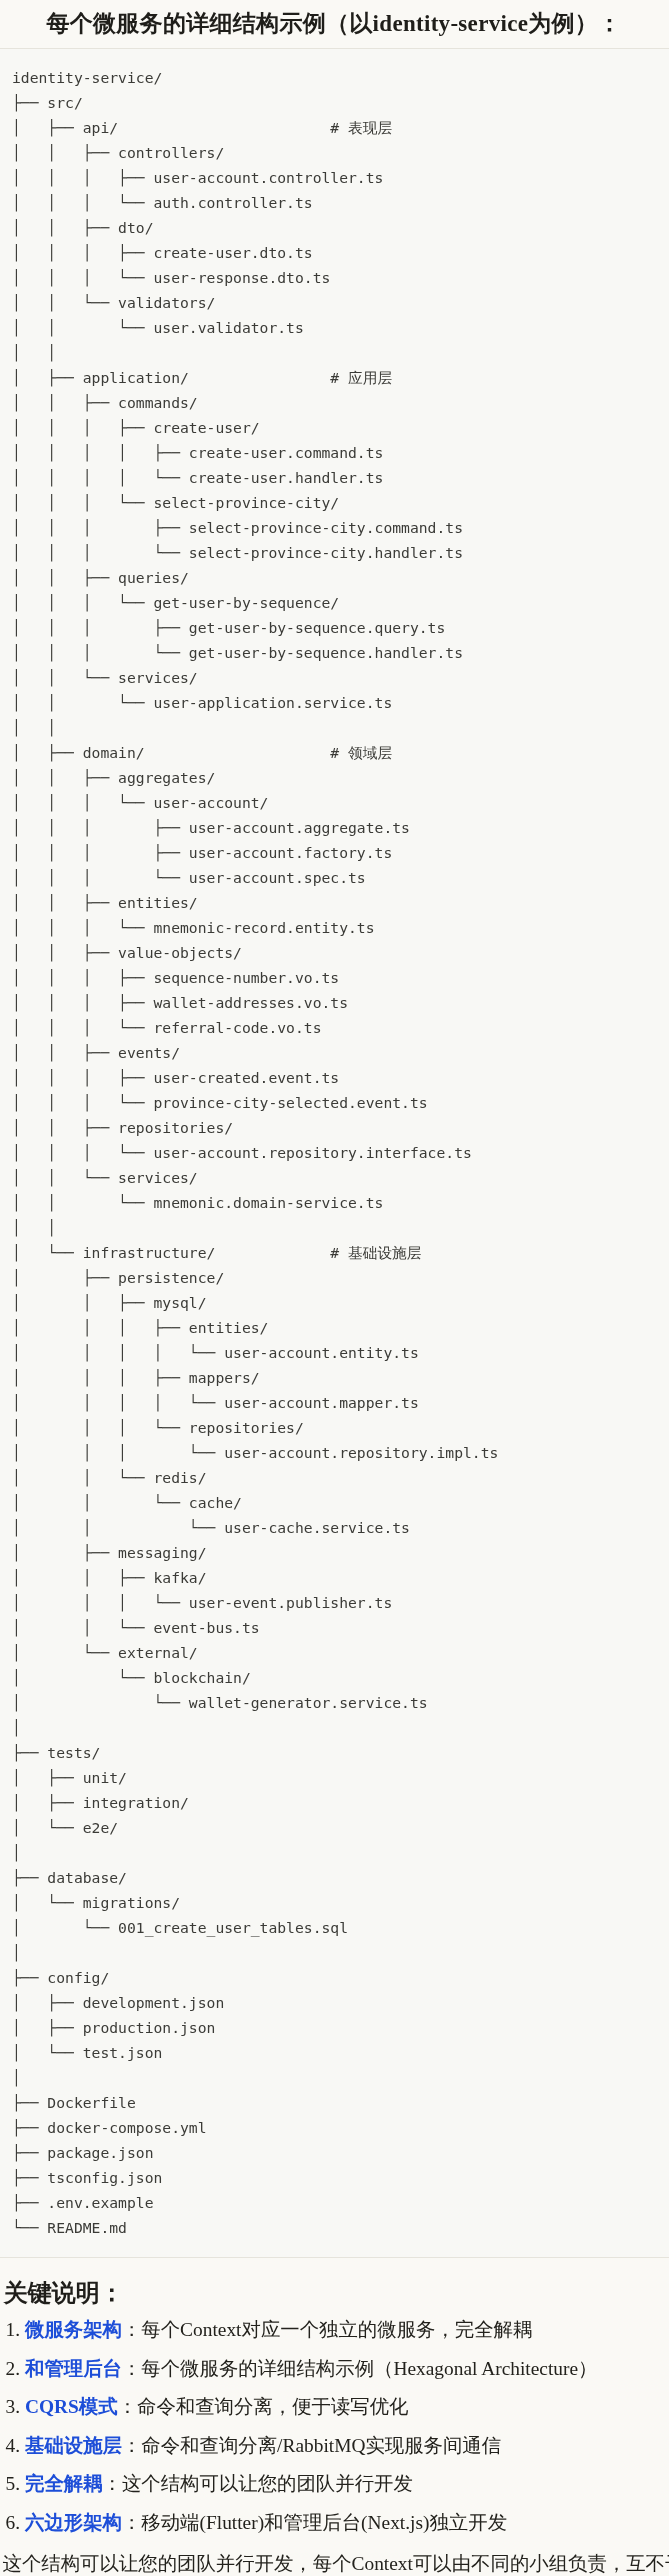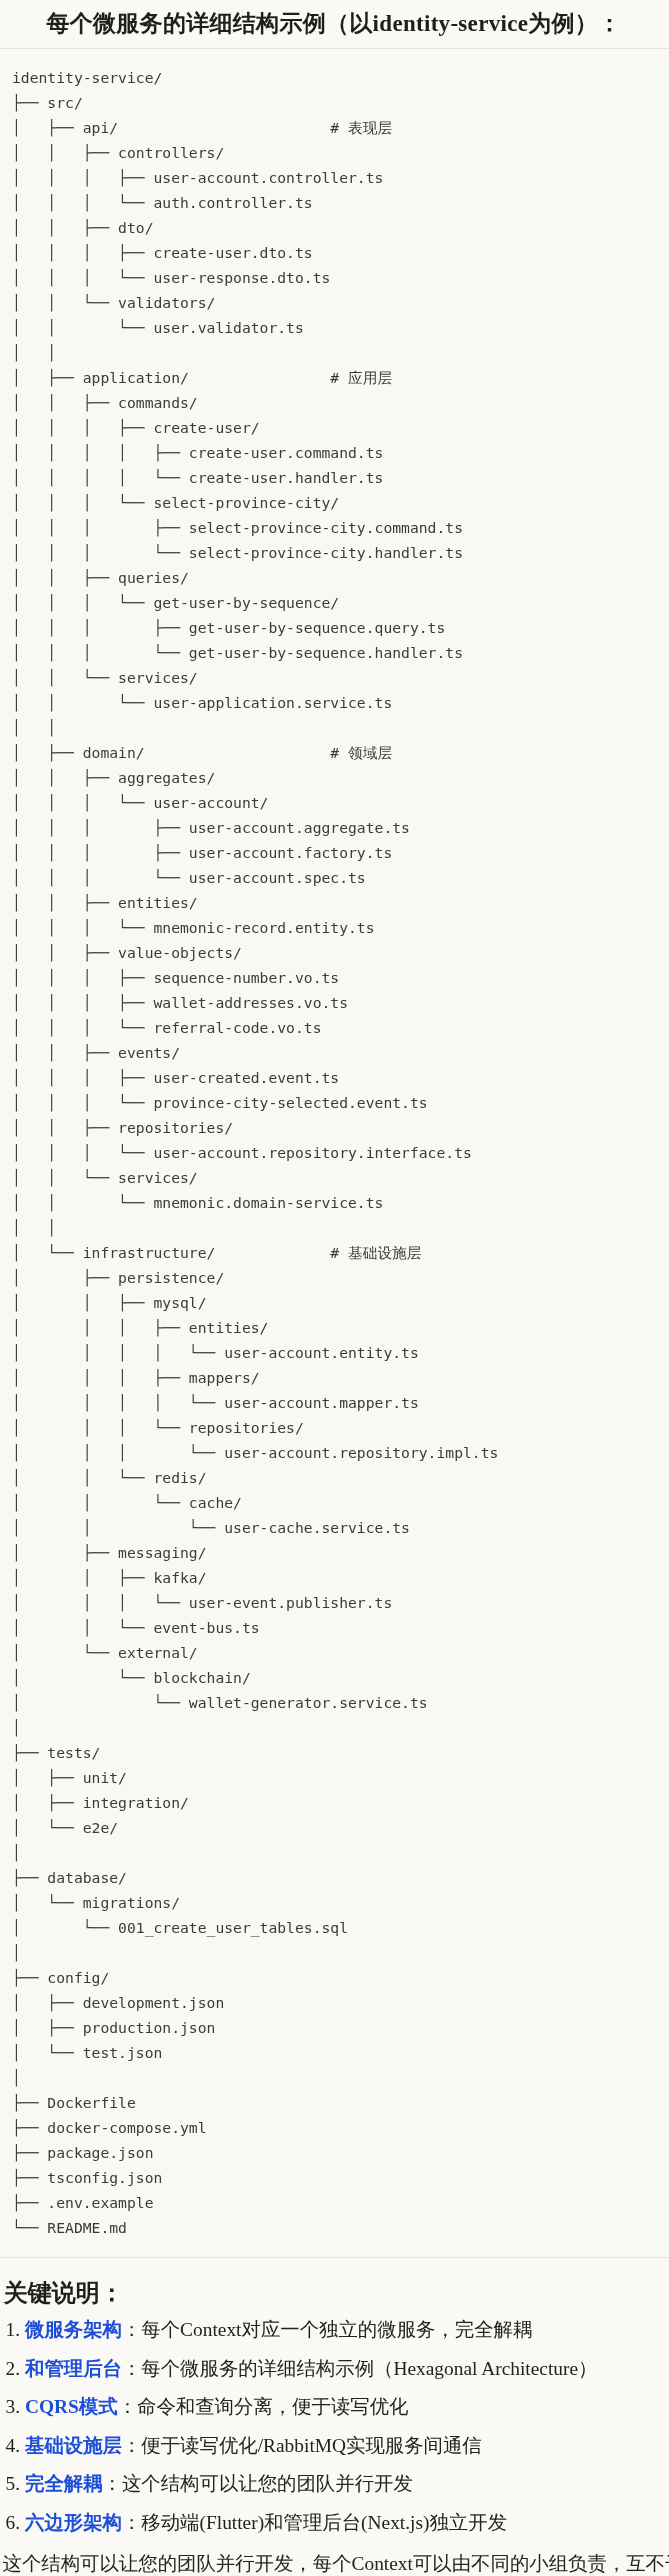--- a/index.html
+++ b/index.html
@@ -173,21 +173,21 @@
 ├── .env.example
 └── README.md</pre>
   </div>
 
   <h2 class="notes-title">关键说明：</h2>
 
   <ol class="notes-list">
     <li><span class="n-num">1. </span><span class="n-label">微服务架构</span><span class="n-text">：每个Context对应一个独立的微服务，完全解耦</span></li>
     <li><span class="n-num">2. </span><span class="n-label">和管理后台</span><span class="n-text">：每个微服务的详细结构示例（Hexagonal Architecture）</span></li>
     <li><span class="n-num">3. </span><span class="n-label">CQRS模式</span><span class="n-text">：命令和查询分离，便于读写优化</span></li>
-    <li><span class="n-num">4. </span><span class="n-label">基础设施层</span><span class="n-text">：便于读写优化/RabbitMQ实现服务间通信</span></li>
+    <li><span class="n-num">4. </span><span class="n-label">基础设施层</span><span class="n-text">：命令和查询分离/RabbitMQ实现服务间通信</span></li>
     <li><span class="n-num">5. </span><span class="n-label">完全解耦</span><span class="n-text">：这个结构可以让您的团队并行开发</span></li>
     <li><span class="n-num">6. </span><span class="n-label">六边形架构</span><span class="n-text">：移动端(Flutter)和管理后台(Next.js)独立开发</span></li>
   </ol>
 
   <p class="closing-note">这个结构可以让您的团队并行开发，每个Context可以由不同的小组负责，互不干扰。</p>
 
 </div>
 
 
 </body></html>

